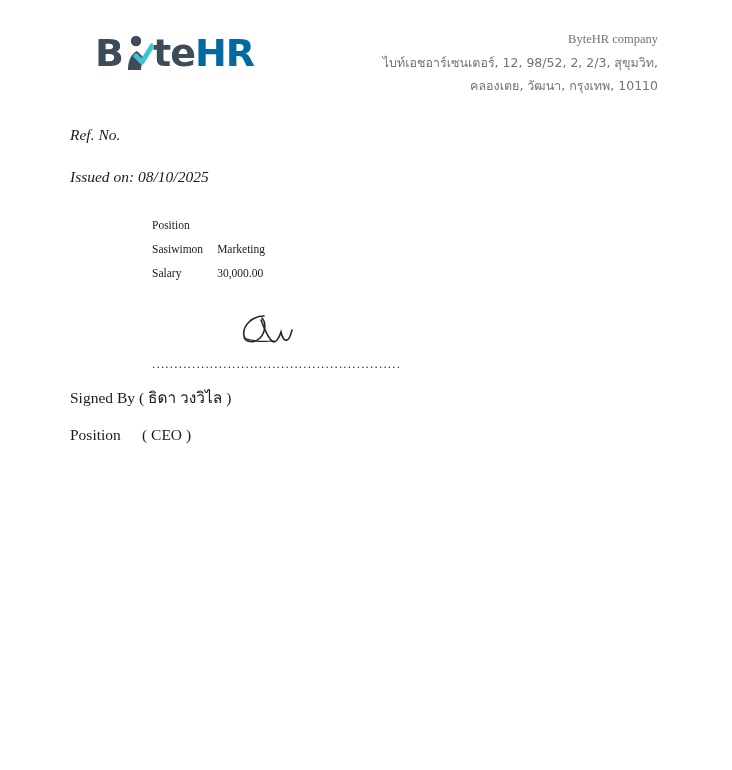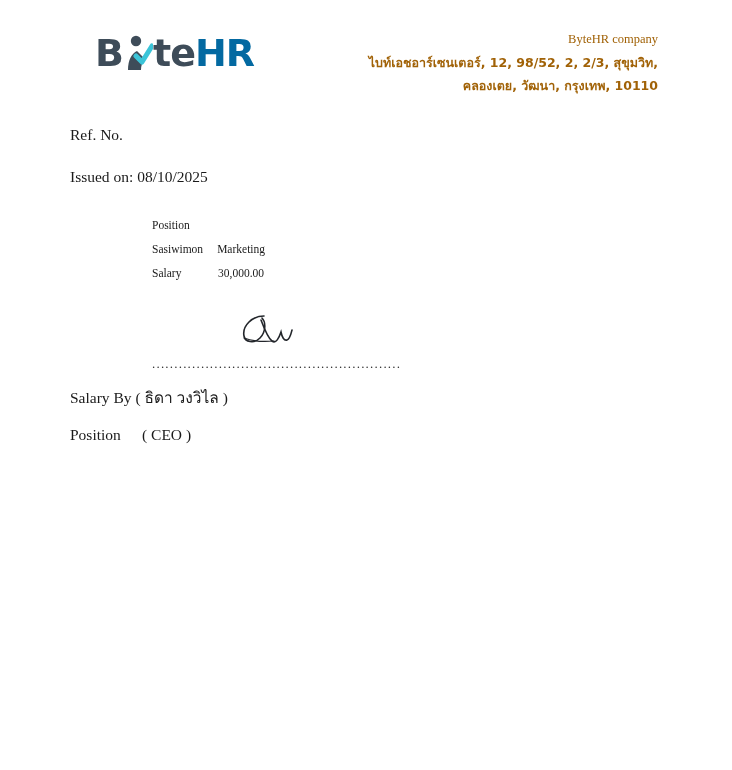--- a/index.html
+++ b/index.html
@@ -54,37 +54,38 @@
     position: absolute;
     top: 0;
     left: 0;
   }
 
   .company-block {
     text-align: right;
     font-family: "Liberation Serif", serif;
     font-size: 12.5px;
     line-height: 1.85;
-    color: #a16207;
+    color: #737373;
     max-width: 330px;
     padding-top: 6px;
   }
   .company-block .addr {
     font-size: 12.5px;
   }
 
   
   .meta {
     padding: 0 74px 0 70px;
     margin-top: 30px;
   }
   .meta .line {
     font-size: 15.5px;
     line-height: 1;
     margin-bottom: 26px;
+    font-style: italic;
   }
 
   
   .doc-title {
     text-align: center;
     font-size: 23px;
     font-weight: bold;
     margin-top: 34px;
     letter-spacing: 0.1px;
   }
@@ -113,21 +114,20 @@
     padding: 0 0 1px 0;
     font-size: 11.5px;
     vertical-align: top;
   }
   .details td.label {
     padding-right: 14px;
     white-space: nowrap;
   }
   .details td.value {
     white-space: nowrap;
-    text-align: center;
   }
 
   
   .signature-area {
     margin-top: 22px;
     padding-left: 152px;
   }
   .sign-img {
     height: 44px;
     width: 120px;
@@ -149,21 +149,20 @@
     line-height: 1;
     margin-bottom: 21px;
   }
   .signoff .pos-label {
     display: inline-block;
     min-width: 72px;
   }
   .thai {
     font-family: "DejaVu Sans", sans-serif;
     font-size: 14px;
-    font-weight: bold;
   }
 </style>
 </head>
 <body>
 
 <div class="page">
 
   <div class="header">
 
     <div class="logo">
@@ -217,19 +216,19 @@
       <svg width="120" height="44" viewBox="0 0 120 44" xmlns="http://www.w3.org/2000/svg">
         <path d="M40 8 C28 8, 18 18, 20 28 C21 34, 30 36, 36 30 C42 24, 42 14, 38 10" stroke="#23262b" stroke-width="1.6" fill="none" stroke-linecap="round"></path>
         <path d="M37 12 C40 20, 44 30, 48 33 C52 36, 55 30, 57 24 C58 29, 60 33, 63 32 C66 31, 67 26, 68 22" stroke="#23262b" stroke-width="1.6" fill="none" stroke-linecap="round"></path>
         <path d="M20 30 C28 33, 40 34, 50 33" stroke="#23262b" stroke-width="1.2" fill="none" stroke-linecap="round"></path>
       </svg>
     </div>
     <div class="dotline">........................................................</div>
   </div>
 
   <div class="signoff">
-    <div class="row">Salary By ( ธิดา วงวิไล )</div>
+    <div class="row">Signed By ( ธิดา วงวิไล )</div>
     <div class="row">
       <span class="pos-label">Position</span><span>( CEO )</span>
     </div>
   </div>
 
 </div>
 
 </body></html>

